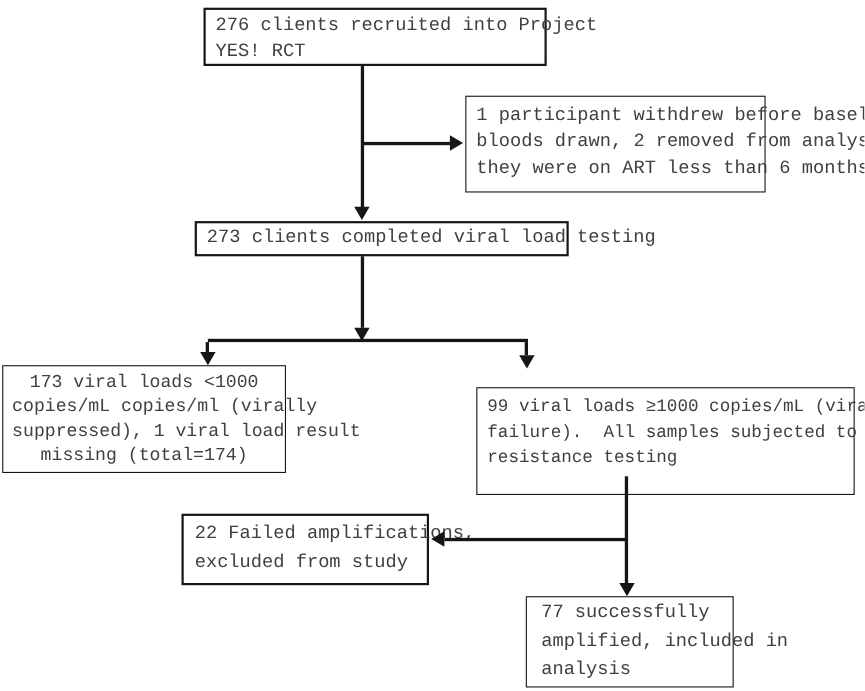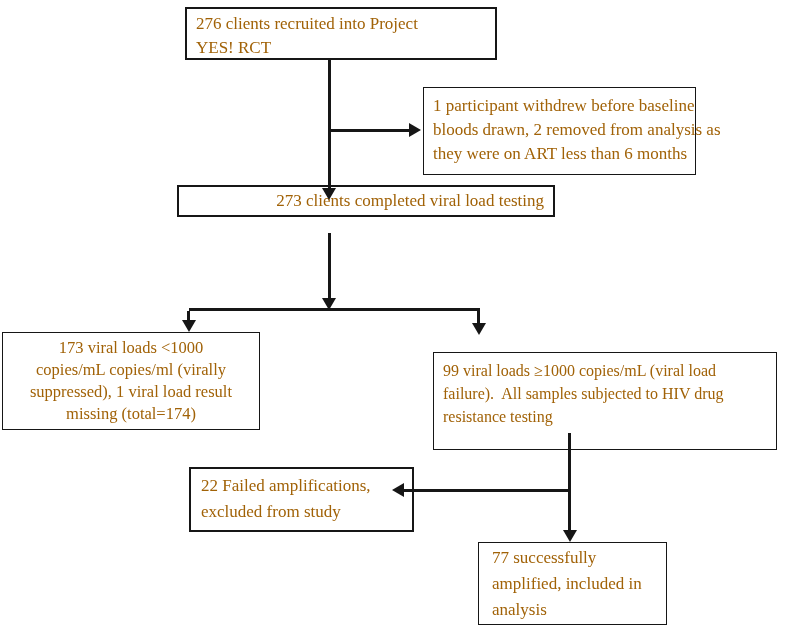--- a/index.html
+++ b/index.html
@@ -1,46 +1,46 @@
 <!DOCTYPE html>
 <html><head>
 <meta charset="utf-8">
 <style>
   html, body { margin: 0; padding: 0; background: #ffffff; }
   .canvas {
     position: relative;
     width: 786px;
     height: 628px;
     background: #ffffff;
-    font-family: Liberation Serif, serif;
-    color: #a16207;
+    font-family: Liberation Mono, monospace;
+    color: #404040;
     overflow: hidden;
   }
   .box {
     position: absolute;
     box-sizing: border-box;
     border: 2px solid #161616;
     background: #ffffff;
     white-space: pre;
     font-size: 17px;
     line-height: 24px;
     padding: 5px 9px;
   }
   .line { position: absolute; background: #161616; }
   .arr  { position: absolute; width: 0; height: 0; }
   .arr-down  { border-left: 7px solid transparent; border-right: 7px solid transparent; border-top: 12px solid #161616; }
   .arr-right { border-top: 7px solid transparent; border-bottom: 7px solid transparent; border-left: 12px solid #161616; }
   .arr-left  { border-top: 7px solid transparent; border-bottom: 7px solid transparent; border-right: 12px solid #161616; }
 
   #b1 { left: 185px; top: 7px;   width: 312px; height: 53px; padding-top: 3px; }
   #b2 { left: 423px; top: 87px;  width: 273px; height: 88px; border-width: 1px; padding-top: 6px; }
-  #b3 { left: 177px; top: 185px; width: 378px; height: 32px; line-height: 21px; padding-top: 3px; text-align: right; }
+  #b3 { left: 177px; top: 201px; width: 340px; height: 32px; line-height: 21px; padding-top: 3px; text-align: right; }
   #b4 { left: 2px;   top: 332px; width: 258px; height: 98px; border-width: 1px; font-size: 16.5px; line-height: 22px; padding: 4px 8px; text-align: center; }
   #b5 { left: 433px; top: 352px; width: 344px; height: 98px; border-width: 1px; font-size: 16px; line-height: 23px; padding: 6px 9px; }
-  #b6 { left: 165px; top: 467px; width: 225px; height: 65px; line-height: 26px; padding: 4px 10px; margin-left: 24px; }
+  #b6 { left: 165px; top: 467px; width: 225px; height: 65px; line-height: 26px; padding: 4px 10px; }
   #b7 { left: 478px; top: 542px; width: 189px; height: 83px; border-width: 1px; line-height: 26px; padding: 2px 13px; }
 
   #vline1 { left: 328px; top: 60px;  width: 3px;  height: 129px; }
   #arr1   { left: 322px; top: 188px; }
   #hbranch{ left: 330px; top: 129px; width: 79px; height: 3px; }
   #arr2   { left: 409px; top: 123px; }
   #vline2 { left: 328px; top: 233px; width: 3px;  height: 65px; }
   #arr3   { left: 322px; top: 298px; }
   #hline2 { left: 189px; top: 308px; width: 291px; height: 3px; }
   #dropL  { left: 187px; top: 311px; width: 3px;  height: 10px; }

